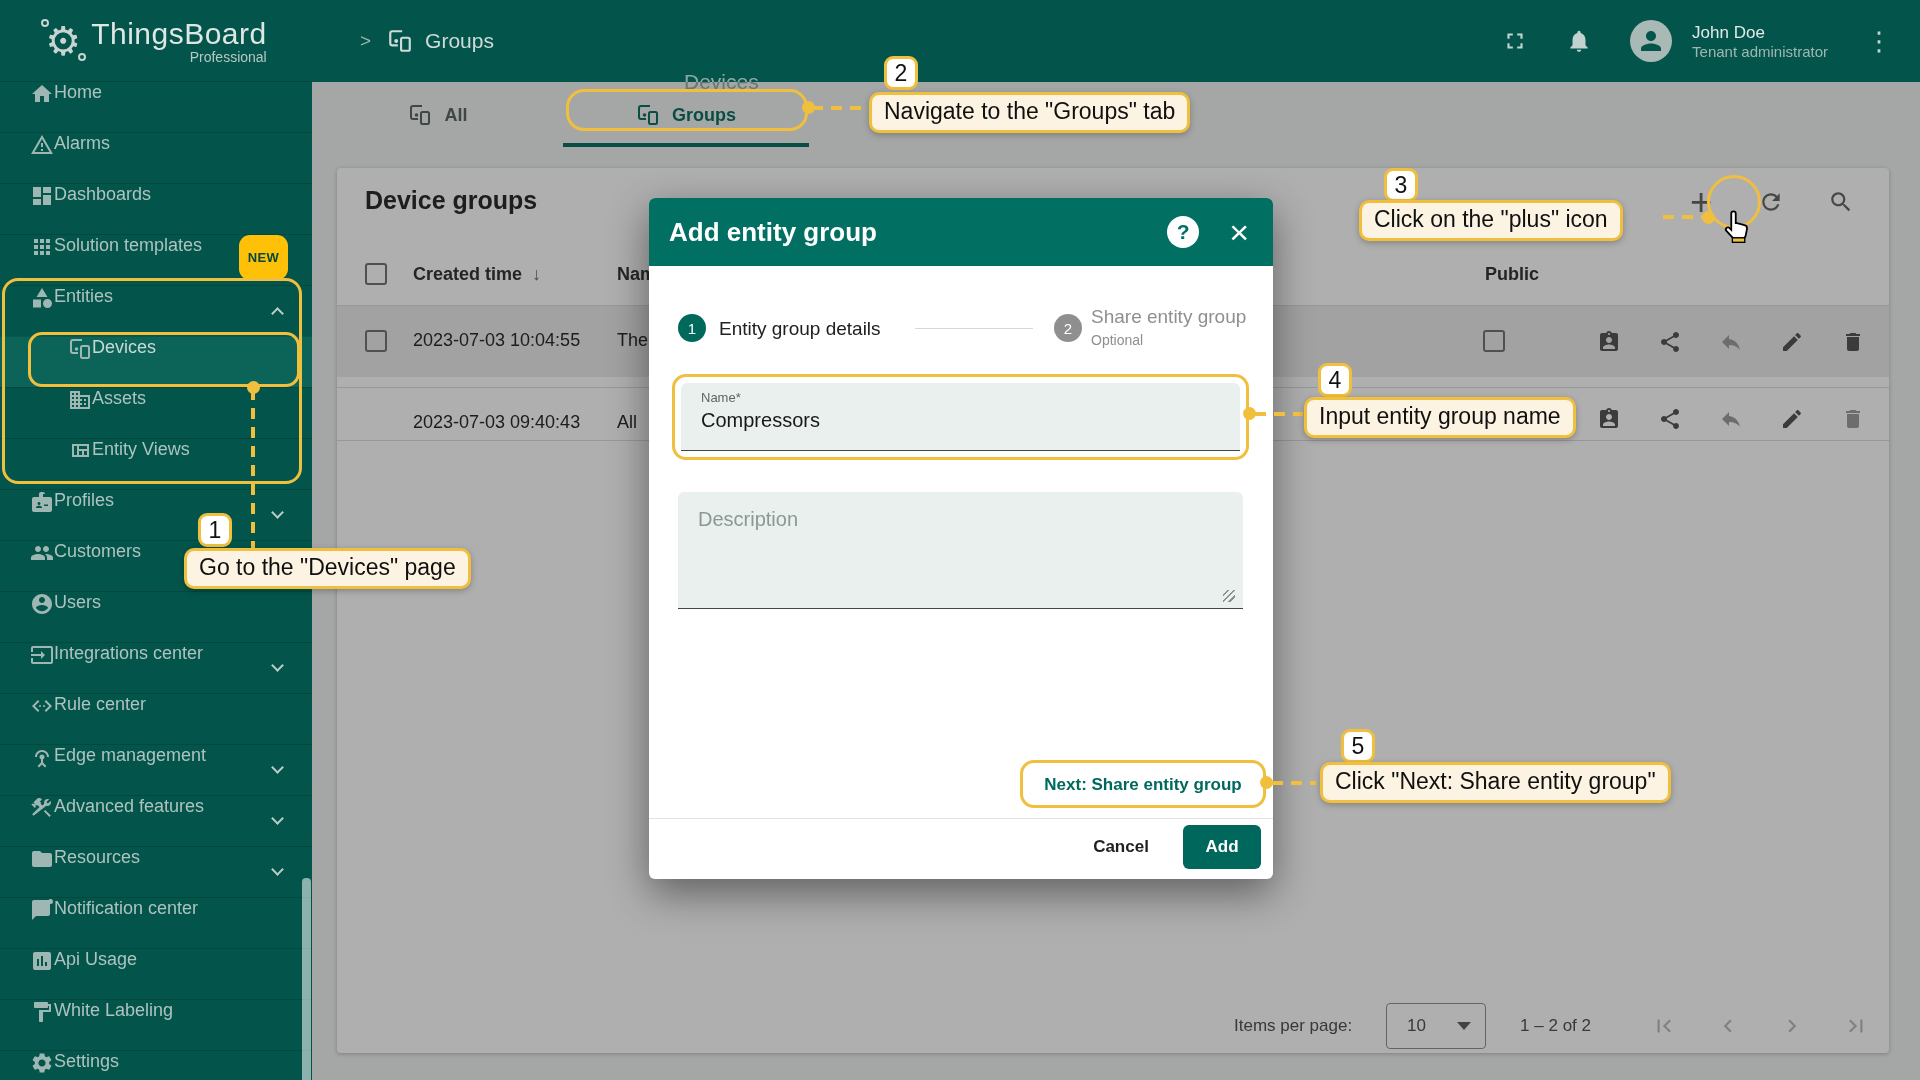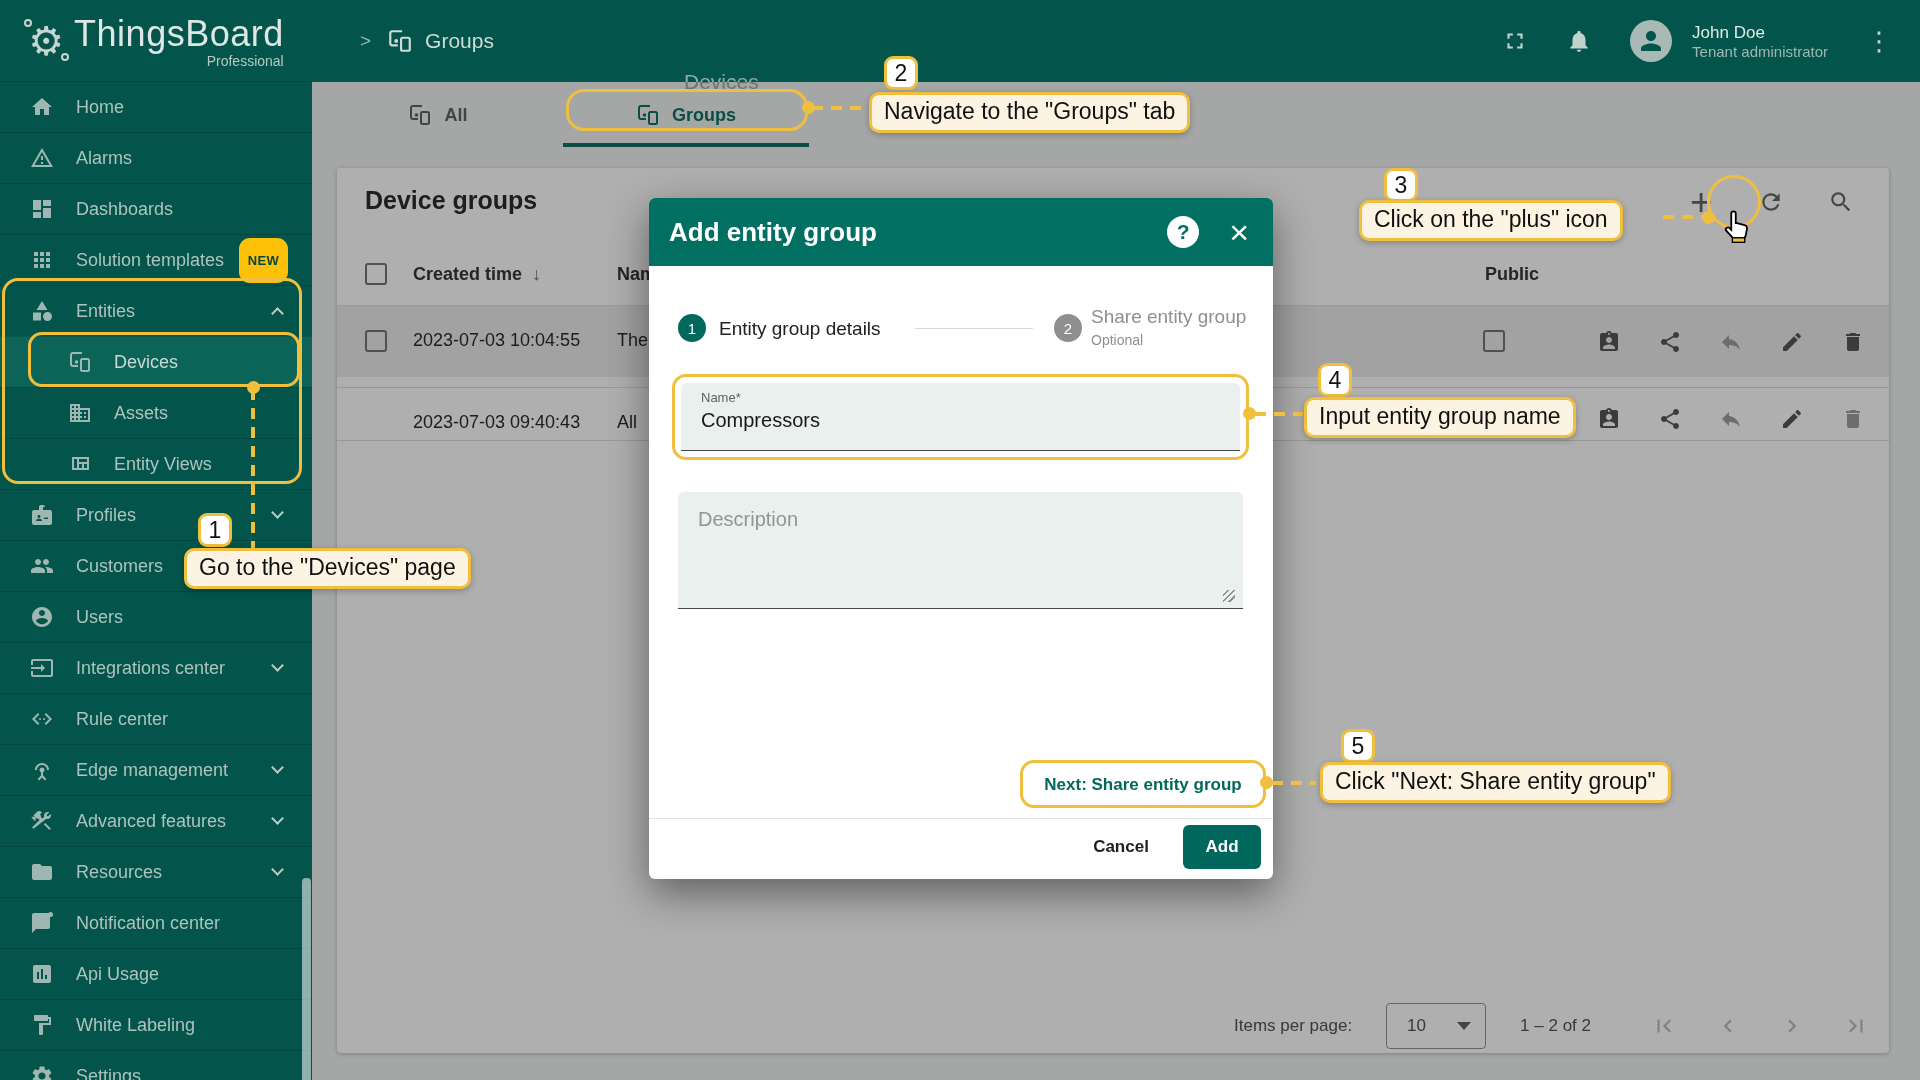--- a/index.html
+++ b/index.html
@@ -8,24 +8,24 @@
          font-family:"Liberation Sans", sans-serif;background:#F0F2F2;}
 
   
   .sidebar{position:absolute;left:0;top:0;width:312px;height:1080px;background:#03544A;z-index:10;}
   .logo{height:81px;display:flex;align-items:center;justify-content:center;gap:10px;color:#D9E2E0;}
   .logo-mark{position:relative;font-size:40px;line-height:1;color:#C8D4D1;}
   .logo-mark .node{position:absolute;width:8px;height:8px;border:2px solid #C8D4D1;border-radius:50%;}
   .logo-mark .n1{left:-4px;top:-2px;}
   .logo-mark .n2{right:-5px;bottom:0px;}
   .logo-text{display:flex;flex-direction:column;align-items:flex-end;}
-  .logo-text .nm{font-size:36px;letter-spacing:.5px;color:#DFE7E5;}
+  .logo-text .nm{font-size:30px;letter-spacing:.5px;color:#DFE7E5;}
   .logo-text .pro{font-size:14px;color:#B7C8C4;margin-top:-2px;}
   .nav{position:absolute;top:81px;left:0;right:0;}
-  .s-item{height:51px;display:flex;align-items:center;padding-left:30px;gap:22px;
+  .s-item{height:51px;display:flex;padding-left:30px;
           border-top:1px solid rgba(0,0,0,.14);color:#AEC3BF;font-size:18px;position:relative;cursor:pointer;}
   .s-item .s-ic{width:24px;height:24px;color:#9FB7B2;flex:0 0 24px;display:flex;align-items:center;justify-content:center;}
   .s-item.child{padding-left:68px;}
   .s-item.selected{background:#0C6459;color:#C9D9D5;}
   .chev{position:absolute;right:30px;width:9px;height:9px;border-right:2.4px solid #BCCDC9;border-bottom:2.4px solid #BCCDC9;}
   .chev.down{transform:rotate(45deg);top:18px;}
   .chev.up{transform:rotate(-135deg);top:23px;}
   .new-badge{position:absolute;right:24px;background:#FFC107;color:#07473C;font-size:13px;font-weight:bold;
              padding:15px 9px;border-radius:11px;letter-spacing:.3px;}
   .side-scroll{position:absolute;right:1px;top:878px;width:9px;height:220px;background:rgba(255,255,255,.55);border-radius:4px;}

